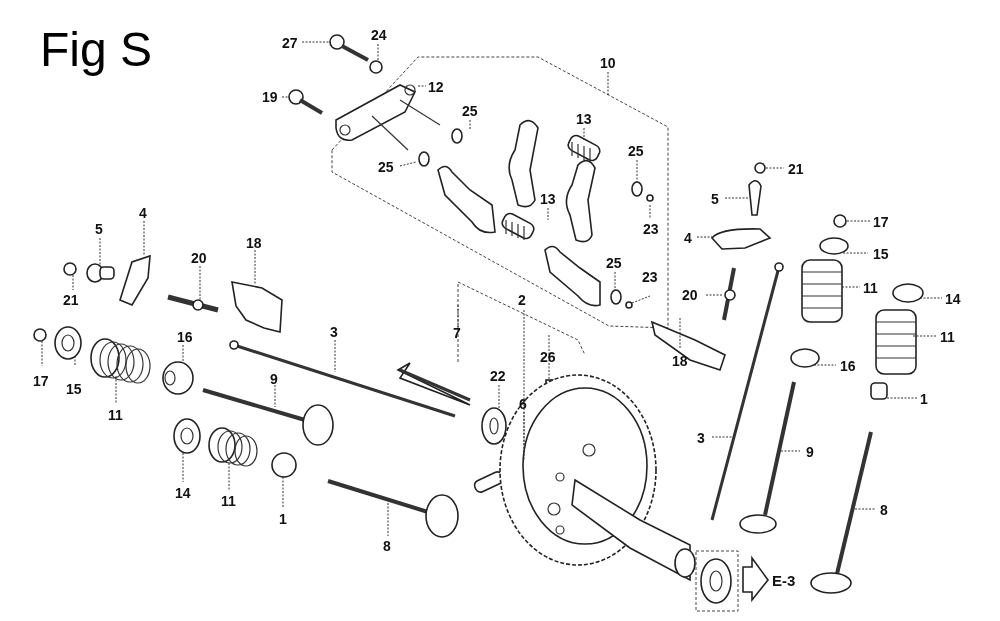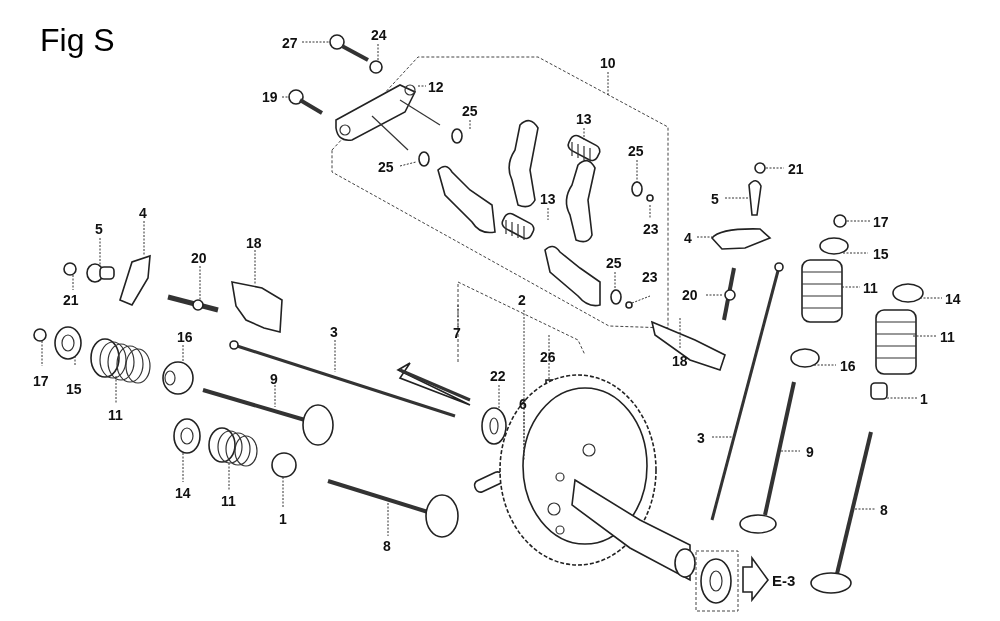--- a/index.html
+++ b/index.html
@@ -1,17 +1,17 @@
 <!DOCTYPE html>
 <html><head>
 <meta charset="utf-8">
 <style>
   html, body { margin: 0; padding: 0; background: #ffffff; }
   body { width: 1000px; height: 621px; position: relative; overflow: hidden; font-family: "Liberation Sans", sans-serif; }
-  #fig-title { position: absolute; left: 40px; top: 22px; font-size: 32px; color: #000; font-family: "Liberation Sans", sans-serif; }
+  #fig-title { position: absolute; left: 40px; top: 22px; font-size: 48px; color: #000; font-family: "Liberation Sans", sans-serif; }
   svg#diagram { position: absolute; left: 0; top: 0; }
   .lbl { font-family: "Liberation Sans", sans-serif; font-size: 14px; font-weight: bold; fill: #111; }
   .ref { font-family: "Liberation Sans", sans-serif; font-size: 15px; font-weight: 900; fill: #111; }
   .part { fill: #fff; stroke: #222; stroke-width: 1.6; }
   .thin { fill: none; stroke: #333; stroke-width: 1.2; }
   .dash { fill: none; stroke: #444; stroke-width: 1; stroke-dasharray: 3 2; }
   .leader { stroke: #333; stroke-width: 1; stroke-dasharray: 2 1.5; }
 </style>
 </head>
 <body>

